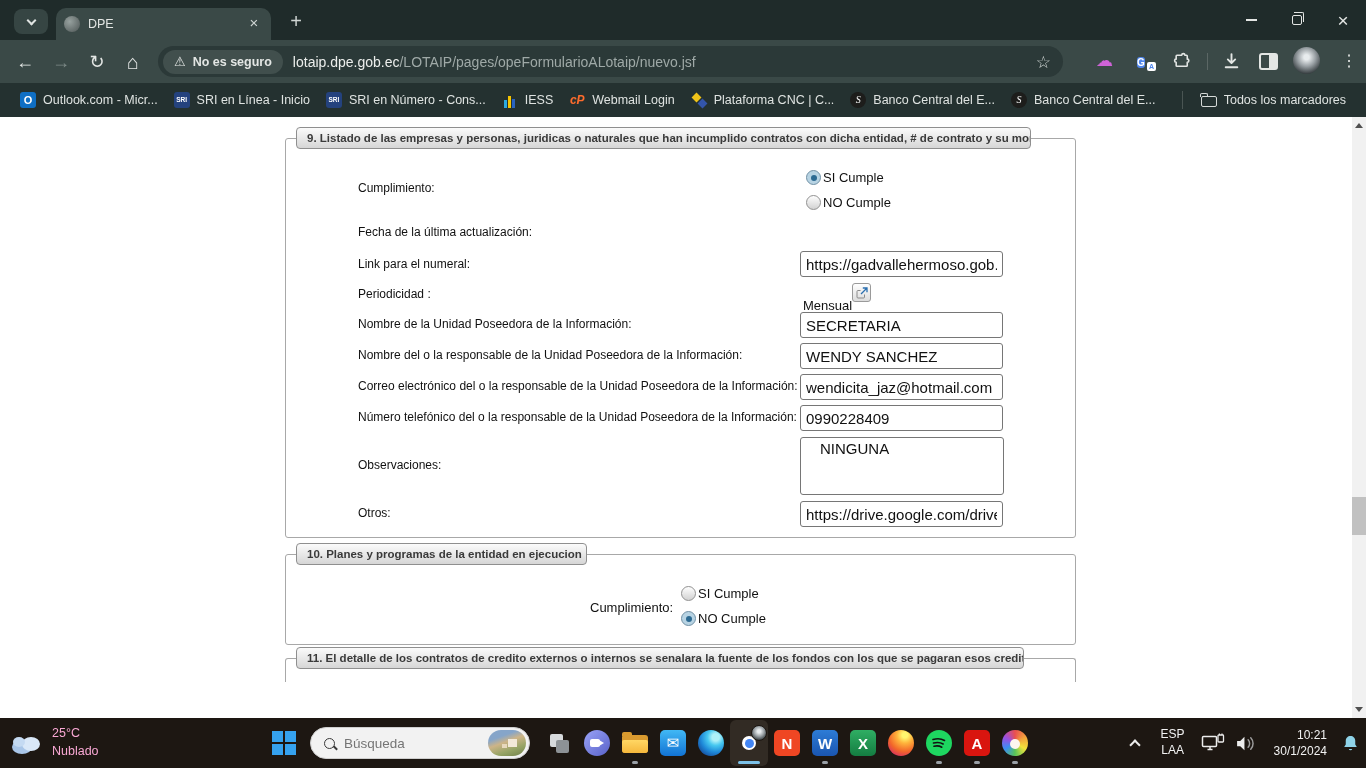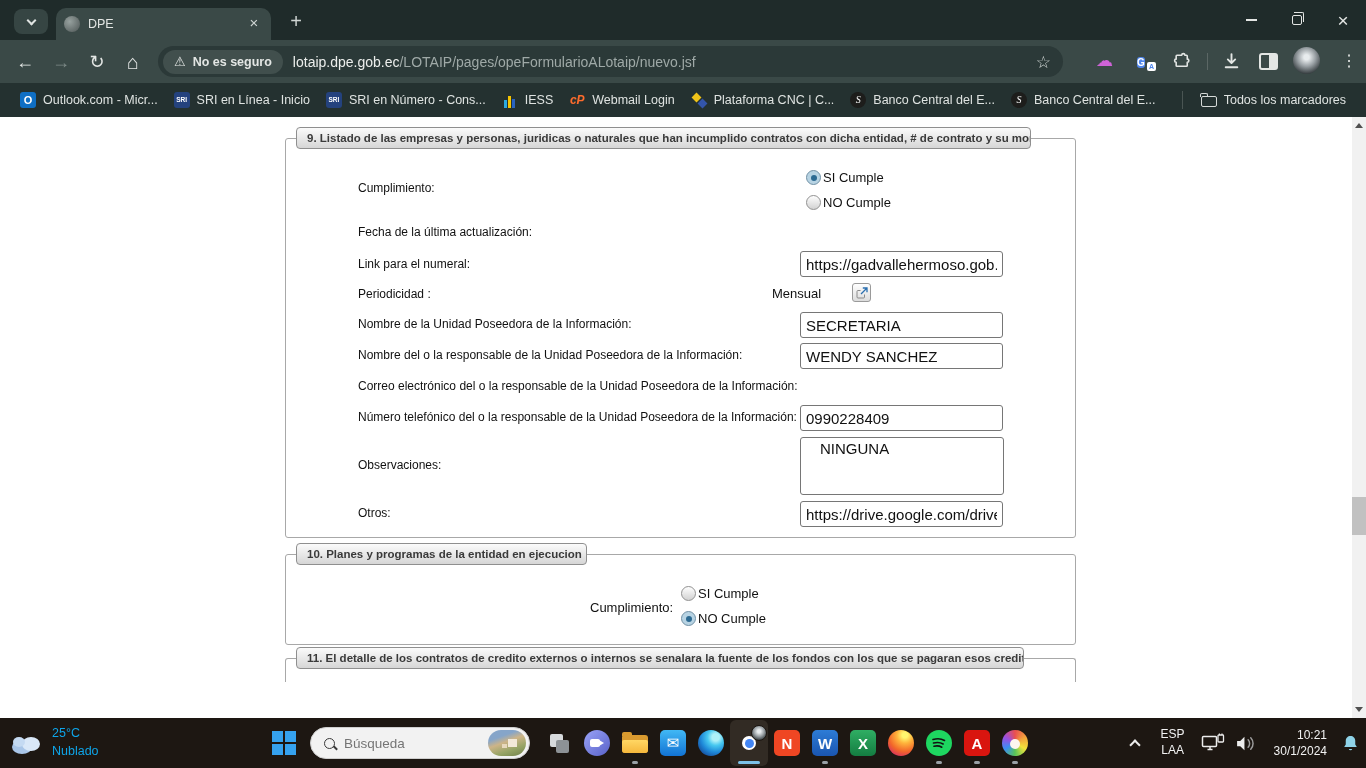--- a/index.html
+++ b/index.html
@@ -96,34 +96,34 @@
 .finput { position:absolute; height:26px; width:203px; left:800px; border:1px solid #767676; border-radius:3px;
   font-size:15px; font-family:inherit; padding:0 5px; color:#111; background:#fff; }
 .fta { position:absolute; left:800px; width:204px; height:58px; border:1px solid #767676; border-radius:3px;
   font-size:15px; font-family:inherit; padding:2px 19px; resize:none; color:#111; }
 .radio-row { position:absolute; display:flex; align-items:center; gap:2px; font-size:13px; color:#111; }
 .radio { width:15px; height:15px; border-radius:50%; border:1px solid #919191;
   background:linear-gradient(#fefefe,#d2d2d2); position:relative; flex:none; }
 .radio.on { background:#b7d3e3; border-color:#7291a5; }
 .radio.on::after { content:""; position:absolute; left:3.5px; top:3.5px; width:6px; height:6px;
   border-radius:50%; background:#2c6a92; }
-.period-val { position:absolute; left:772px; font-size:13px; }
+.period-val { position:absolute; left:803px; font-size:13px;margin-top:12px; }
 .ext-btn { position:absolute; left:852px; width:19px; height:19px; border:1px solid #9a9a9a; border-radius:3px;
   background:linear-gradient(#fff,#dcdcdc); display:flex; align-items:center; justify-content:center; }
 .page-footer { position:absolute; left:0; top:567px; width:100%; text-align:center; color:#e8112d; font-size:12px; }
 .scrollbar { position:absolute; right:0; top:0; width:14px; height:601px; background:#f1f1f1; }
 .sb-arrow { position:absolute; left:3px; width:0; height:0; border-left:4px solid transparent; border-right:4px solid transparent; }
 .sb-up { top:6px; border-bottom:5px solid #505050; }
 .sb-down { bottom:6px; border-top:5px solid #505050; }
 .sb-thumb { position:absolute; left:0; top:380px; width:14px; height:38px; background:#c1c1c1; }
 
 
 .taskbar { position:absolute; left:0; top:718px; width:1366px; height:50px; background:#1d1712; color:#ececec; }
 .tb-weather { position:absolute; left:10px; top:7px; display:flex; gap:8px; align-items:center; }
-.tb-weather .lines { font-size:12.5px; line-height:1.4; color:#0ea5e9; }
+.tb-weather .lines { font-size:12.5px; line-height:1.4; color:#f9a8d4; }
 .tb-start { position:absolute; left:272px; top:13px; width:24px; height:24px; display:grid;
   grid-template-columns:1fr 1fr; grid-template-rows:1fr 1fr; gap:2px; }
 .tb-start i { background:#35a2ef; display:block; }
 .tb-search { position:absolute; left:310px; top:9px; width:220px; height:32px; border-radius:16px;
   background:#f2f2f2; border:1px solid #cfcfcf; display:flex; align-items:center; padding:0 3px 0 13px; gap:9px; }
 .mag { width:11px; height:11px; border:1.8px solid #3a3a3a; border-radius:50%; position:relative; flex:none; }
 .mag::after { content:""; position:absolute; width:5px; height:1.8px; background:#3a3a3a;
   transform:rotate(45deg); right:-4px; bottom:-1px; }
 .tb-search input { border:none; outline:none; background:transparent; font-size:13.5px; font-family:inherit;
   color:#3c3c3c; flex:1; min-width:0; }
@@ -315,20 +315,21 @@
         </svg>
     </span>
 
     <span class="flabel" style="left:358px;top:200px">Nombre de la Unidad Poseedora de la Información:</span>
     <input class="finput" style="top: 195px;" value="SECRETARIA">
 
     <span class="flabel" style="left:358px;top:231px">Nombre del o la responsable de la Unidad Poseedora de la Información:</span>
     <input class="finput" style="top: 226px;" value="WENDY SANCHEZ">
 
     <span class="flabel" style="left:358px;top:262px">Correo electrónico del o la responsable de la Unidad Poseedora de la Información:</span>
+    <input class="finput" style="top: 257px;" value="wendicita_jaz@hotmail.com">
 
     <span class="flabel" style="left:358px;top:293px">Número telefónico del o la responsable de la Unidad Poseedora de la Información:</span>
     <input class="finput" style="top: 288px;" value="0990228409">
 
     <span class="flabel" style="left:358px;top:341px">Observaciones:</span>
     <textarea class="fta" style="top: 320px;">NINGUNA</textarea>
 
     <span class="flabel" style="left:358px;top:389px">Otros:</span>
     <input class="finput" style="top: 384px;" value="https://drive.google.com/drive">
 

